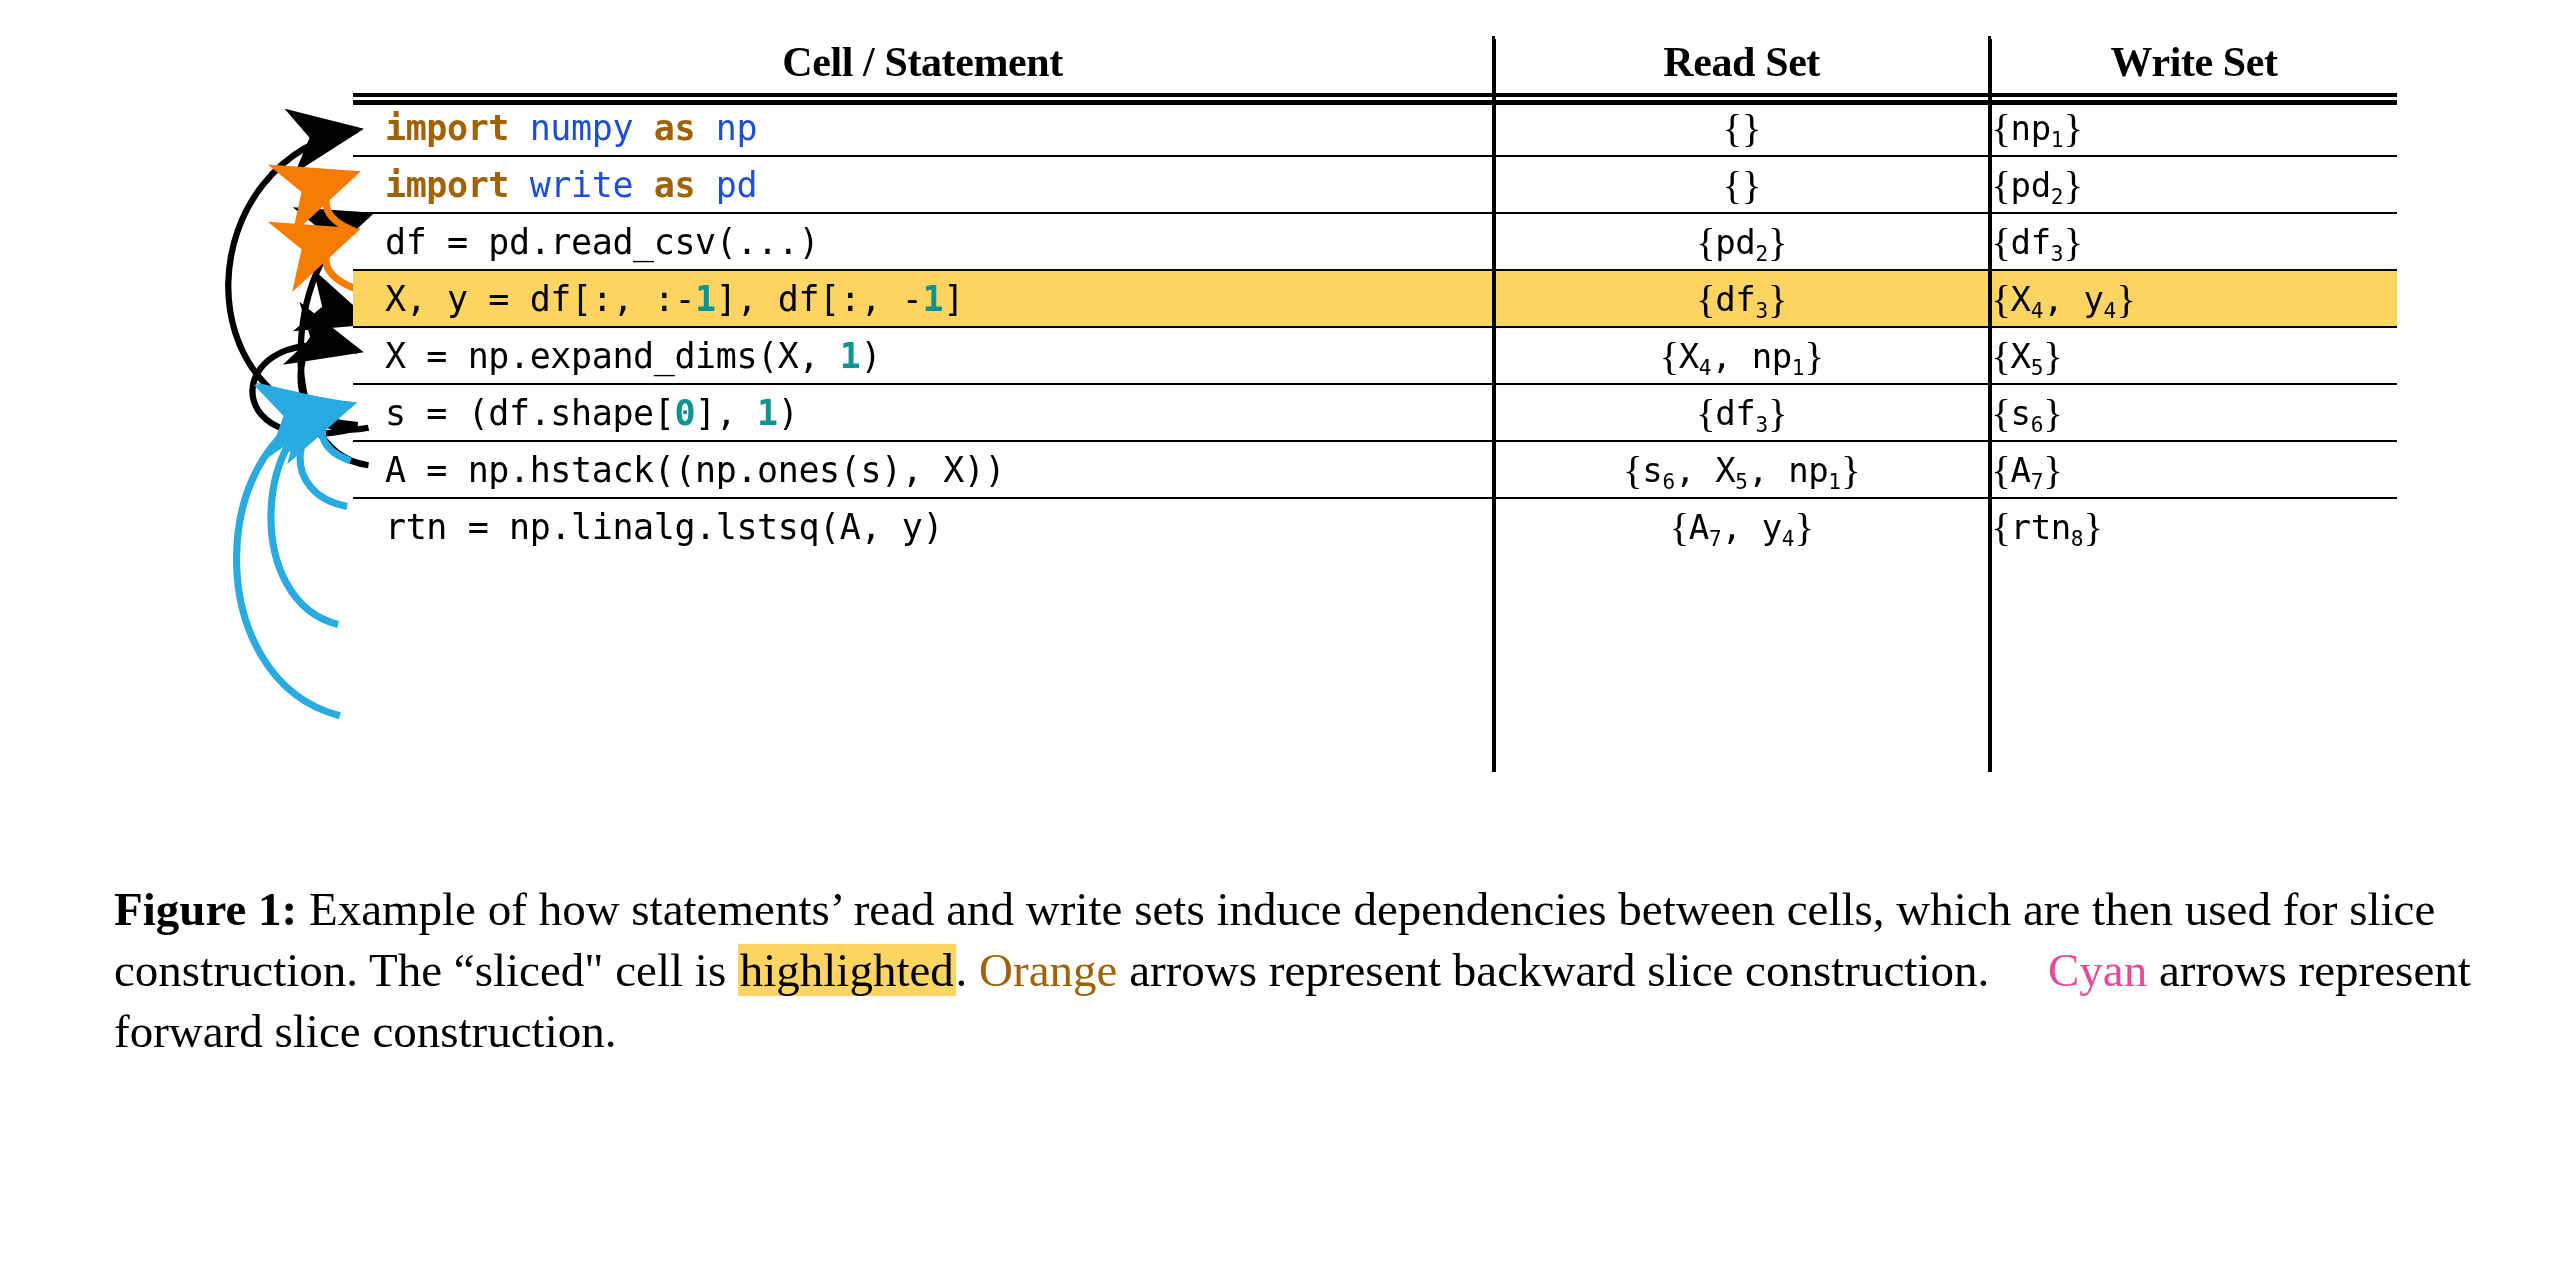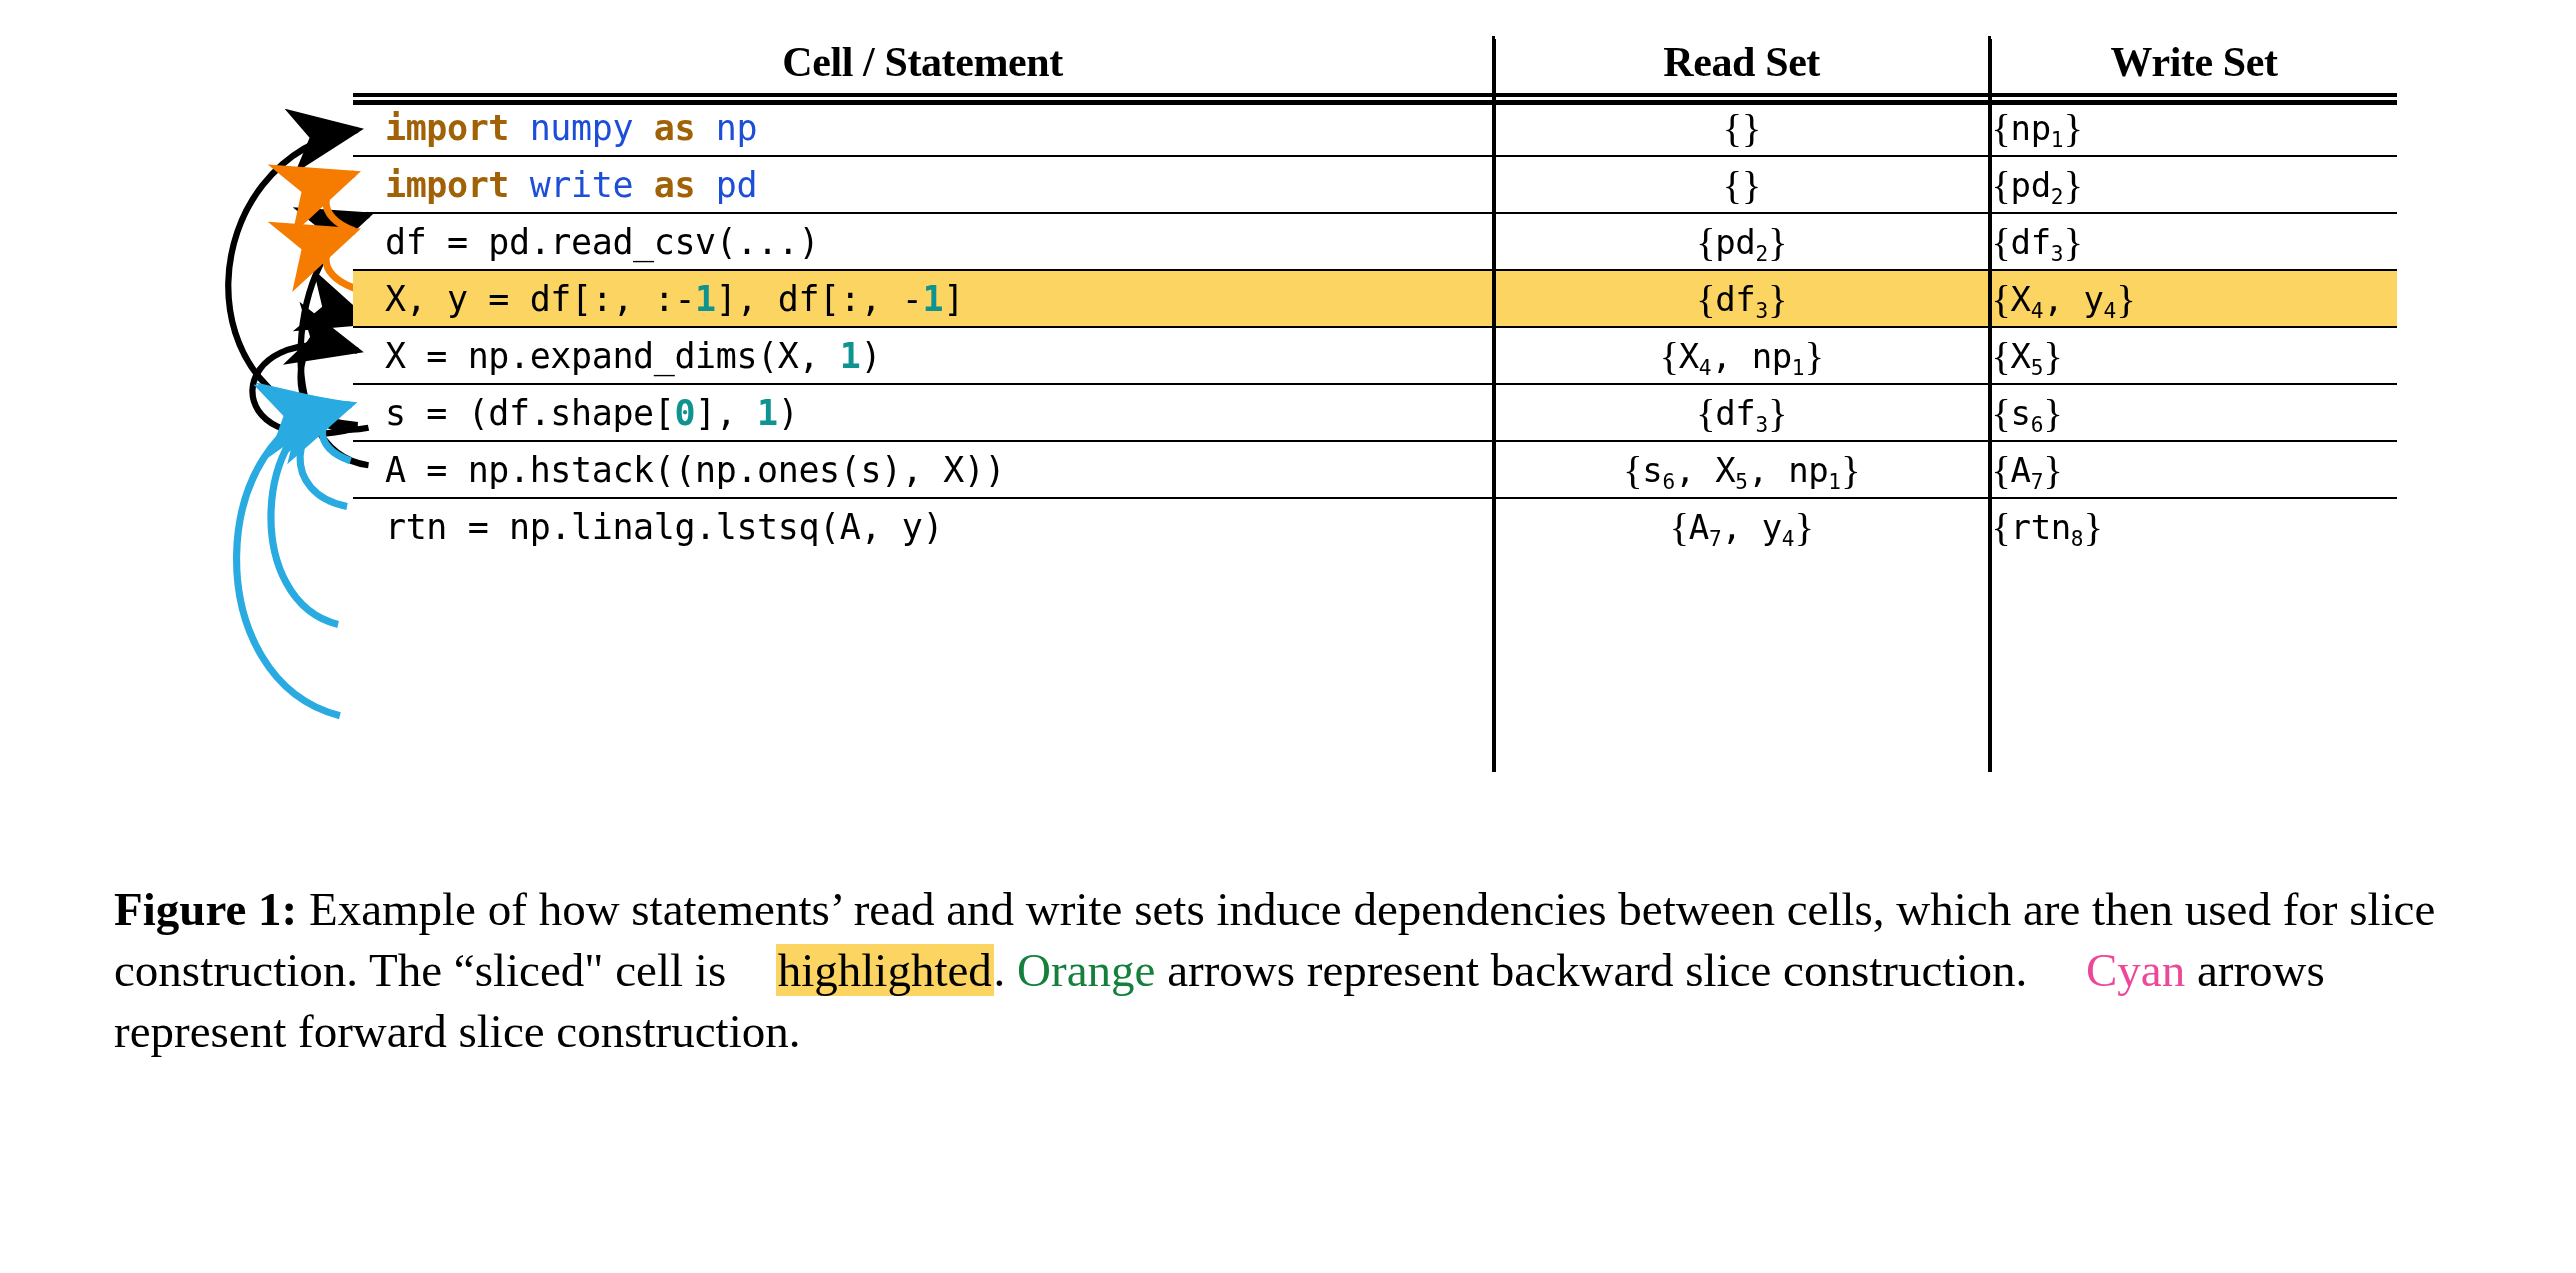--- a/index.html
+++ b/index.html
@@ -142,23 +142,22 @@
     font-family: "Liberation Serif", serif;
     font-size: 47px;
     line-height: 1.30;
     text-align: left;
     color: #000;
   }
   #caption .figlabel { font-weight: bold; }
   #caption .hl {
     background: #FBD461;
     padding: 0 1.8px;
-    margin-left: 38px;
-  }
-  #caption .orange { color: #15803d; margin-top: 40px; }
+  }
+  #caption .orange { color: #a16207; margin-top: 40px; }
   #caption .cyan   { color: #ec4899; margin-left: 47px; }
 </style>
 </head>
 <body>
 
 <div id="page">
 
   <svg id="arrow-layer" viewBox="0 0 2880 1424" width="2576" height="1274">
     <defs>
       <marker id="ah-black" markerWidth="16" markerHeight="16" refX="11" refY="5.2" orient="auto" markerUnits="strokeWidth">

